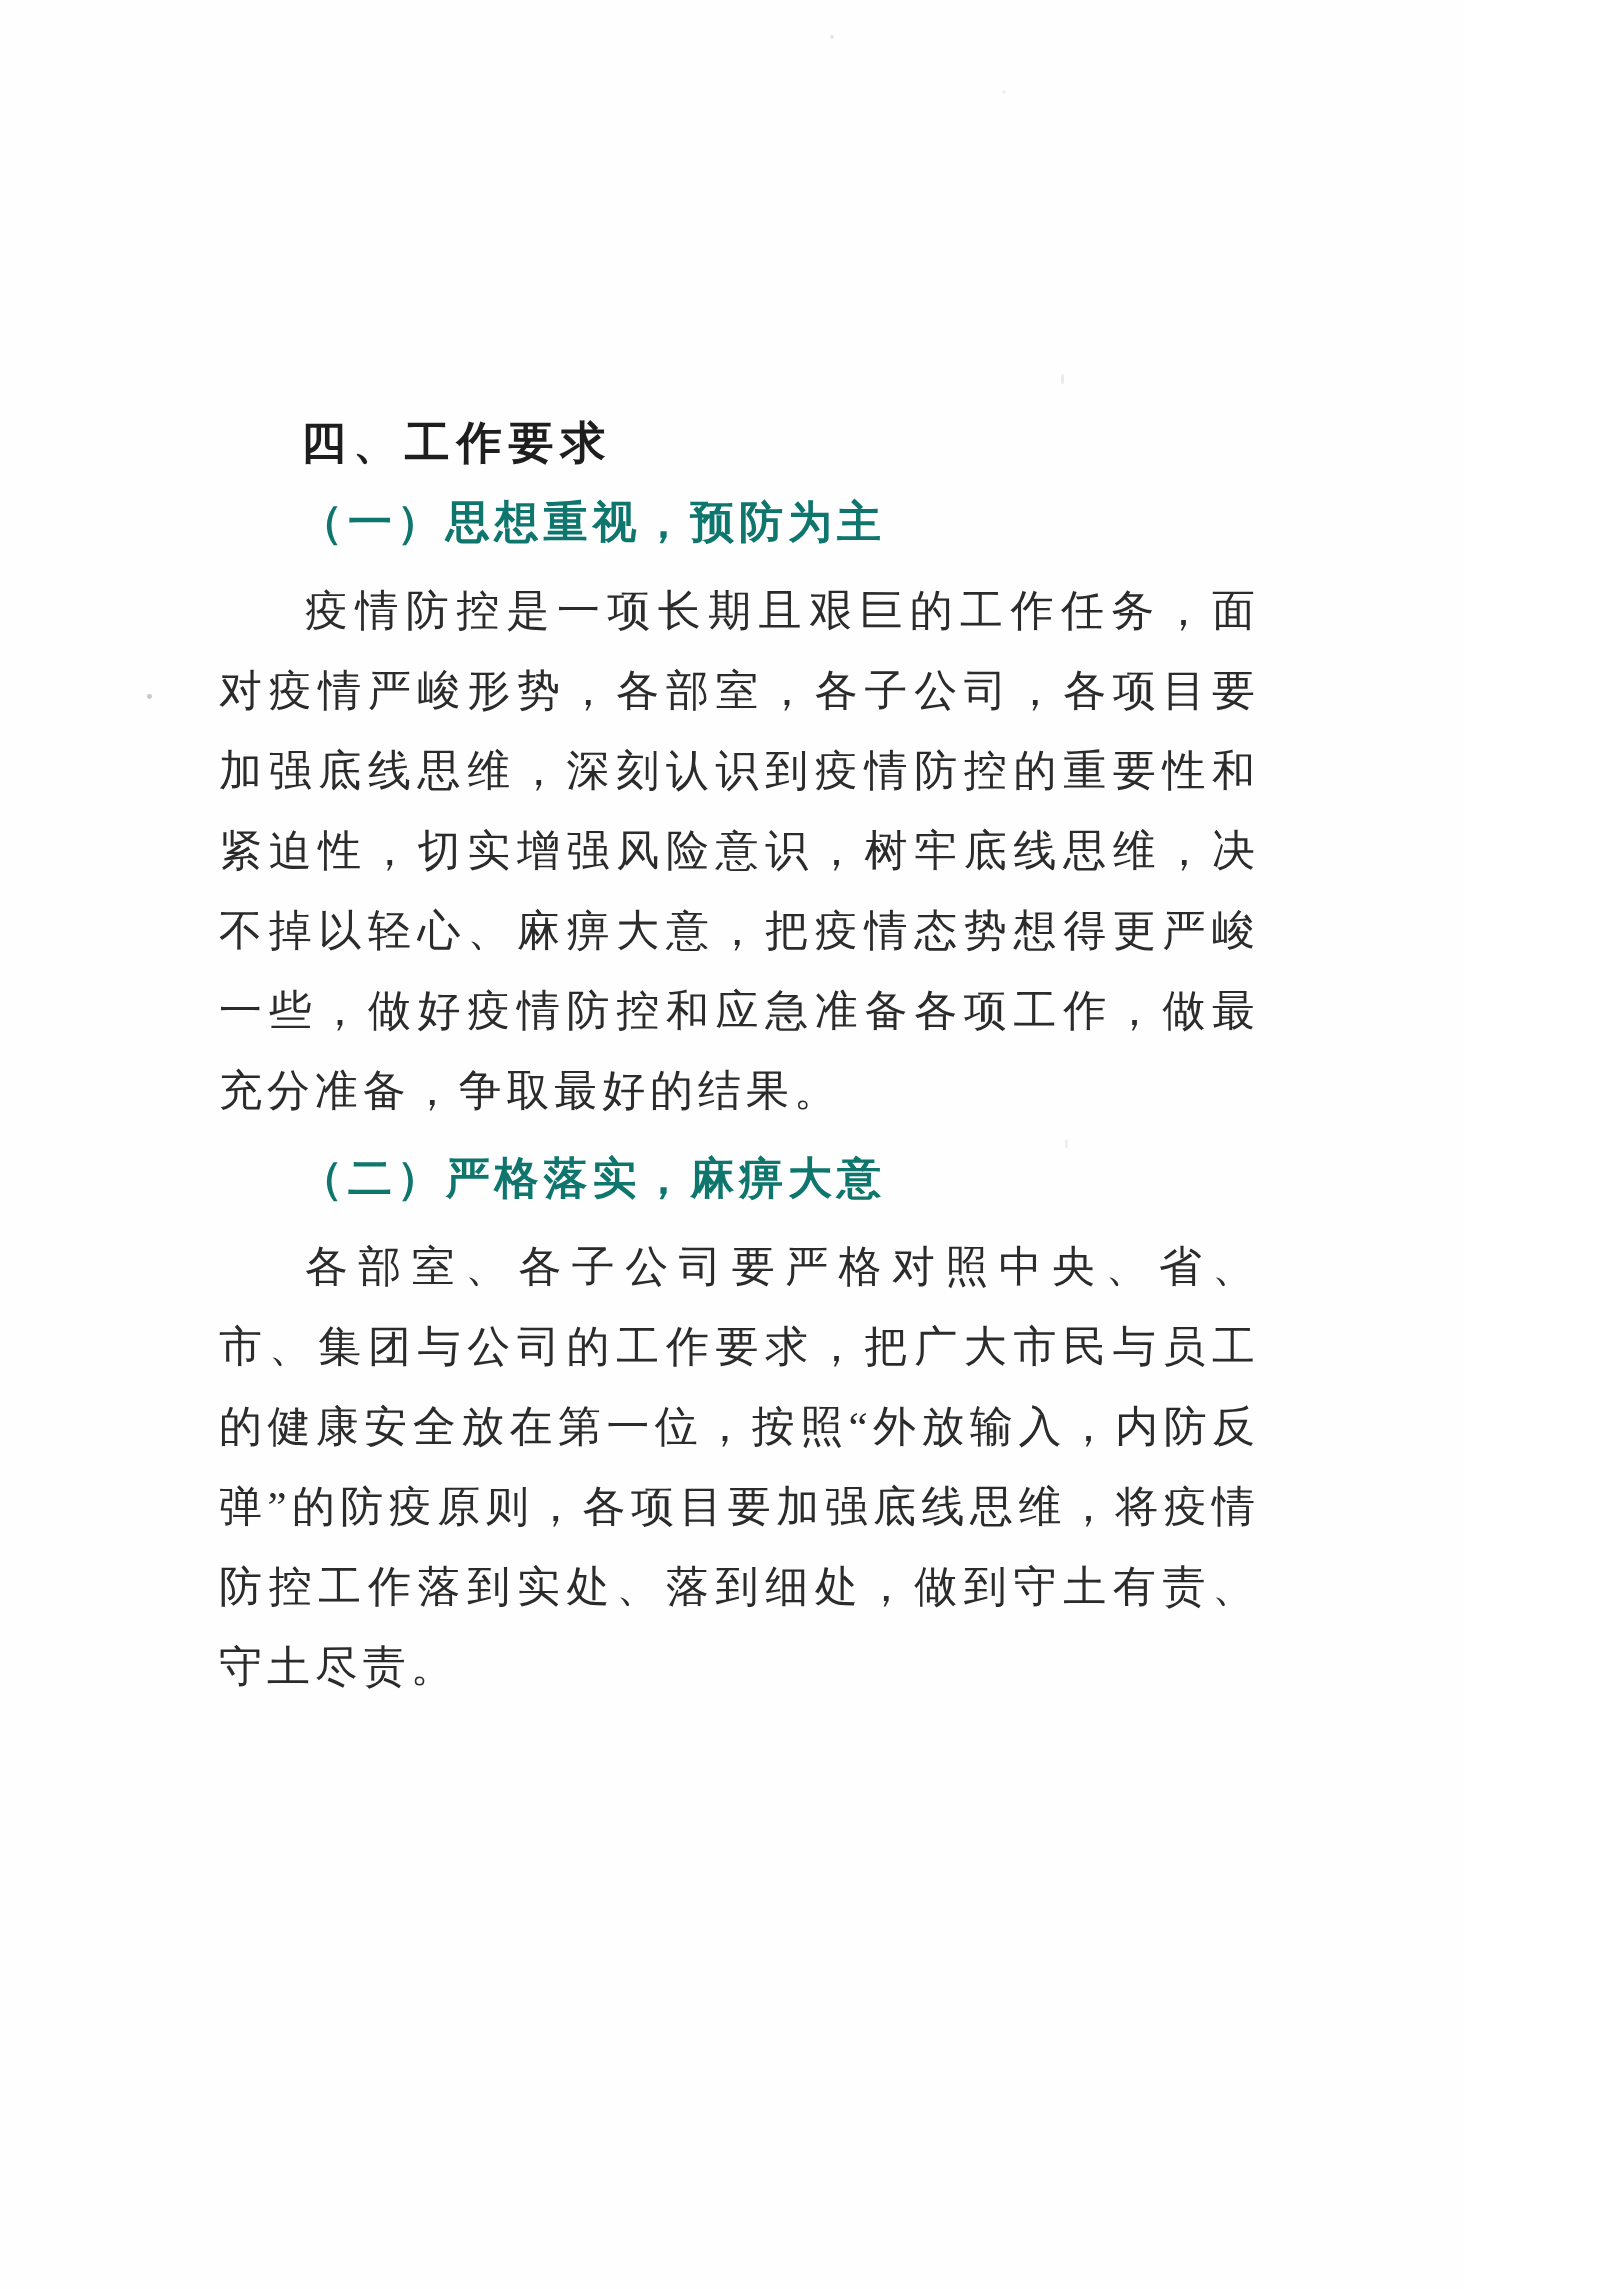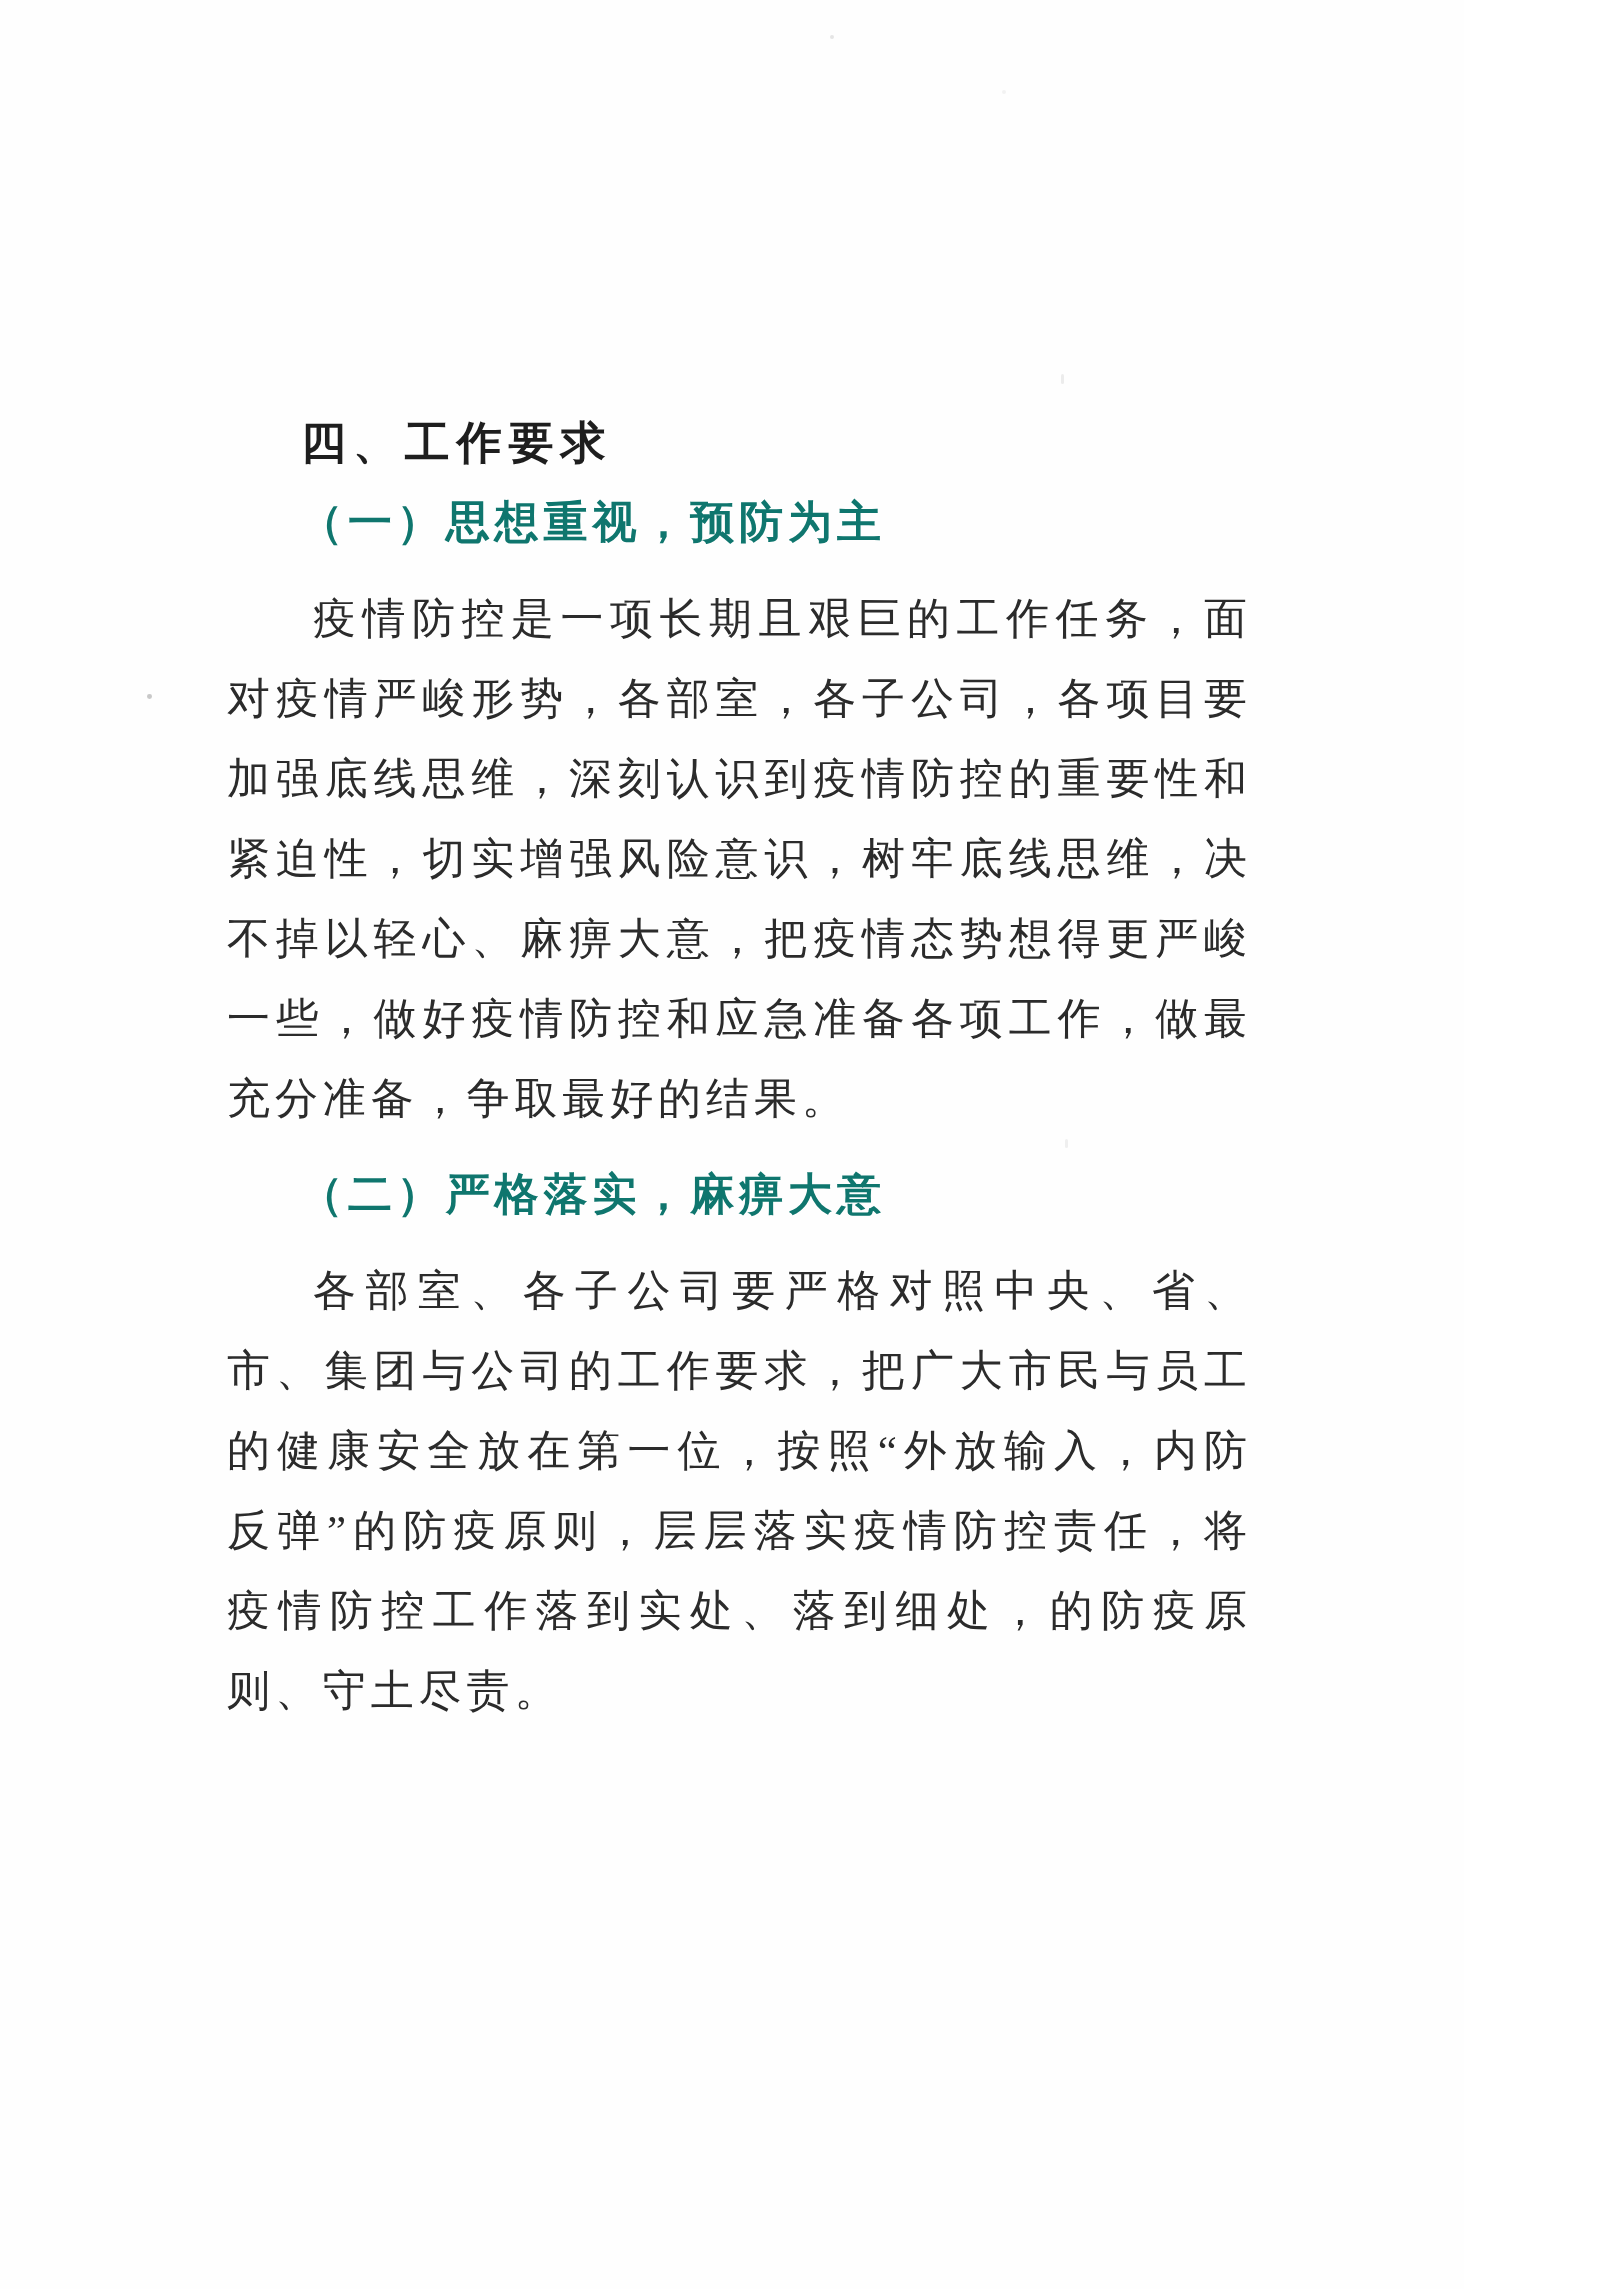--- a/index.html
+++ b/index.html
@@ -42,21 +42,21 @@
     margin: 0;
     font-size: 44px;
     font-weight: 700;
     color: #0f766e;
     line-height: 80px;
     text-indent: 2em;
     letter-spacing: 4.9px;
     text-align: left;
   }
   .body-para {
-    margin: 16px;
+    margin: 8px;
     text-indent: 2em;
   }
   
   .speck {
     position: absolute;
     border-radius: 50%;
     background: #9a9a9a;
     pointer-events: none;
   }
   .speck.s1 { left: 147px; top: 694px; width: 4.9px; height: 4.9px; opacity: .55; }
@@ -71,21 +71,21 @@
 <div class="page">
   <div class="content">
     <h2 class="doc-heading">四、工作要求</h2>
 
     <h3 class="sub-heading">（一）思想重视，预防为主</h3>
 
     <p class="body-para">疫情防控是一项长期且艰巨的工作任务，面对疫情严峻形势，各部室，各子公司，各项目要加强底线思维，深刻认识到疫情防控的重要性和紧迫性，切实增强风险意识，树牢底线思维，决不掉以轻心、麻痹大意，把疫情态势想得更严峻一些，做好疫情防控和应急准备各项工作，做最充分准备，争取最好的结果。</p>
 
     <h3 class="sub-heading">（二）严格落实，麻痹大意</h3>
 
-    <p class="body-para">各部室、各子公司要严格对照中央、省、市、集团与公司的工作要求，把广大市民与员工的健康安全放在第一位，按照“外放输入，内防反弹”的防疫原则，层层落实疫情防控责任，将疫情防控工作落到实处、落到细处，的防疫原则、守土尽责。</p>
+    <p class="body-para">各部室、各子公司要严格对照中央、省、市、集团与公司的工作要求，把广大市民与员工的健康安全放在第一位，按照“外放输入，内防反弹”的防疫原则，各项目要加强底线思维，将疫情防控工作落到实处、落到细处，做到守土有责、守土尽责。</p>
   </div>
 
   <span class="speck s1"></span>
   <span class="speck s2"></span>
   <span class="speck s3"></span>
   <span class="speck s4"></span>
   <span class="speck s5"></span>
 </div>
 
 

